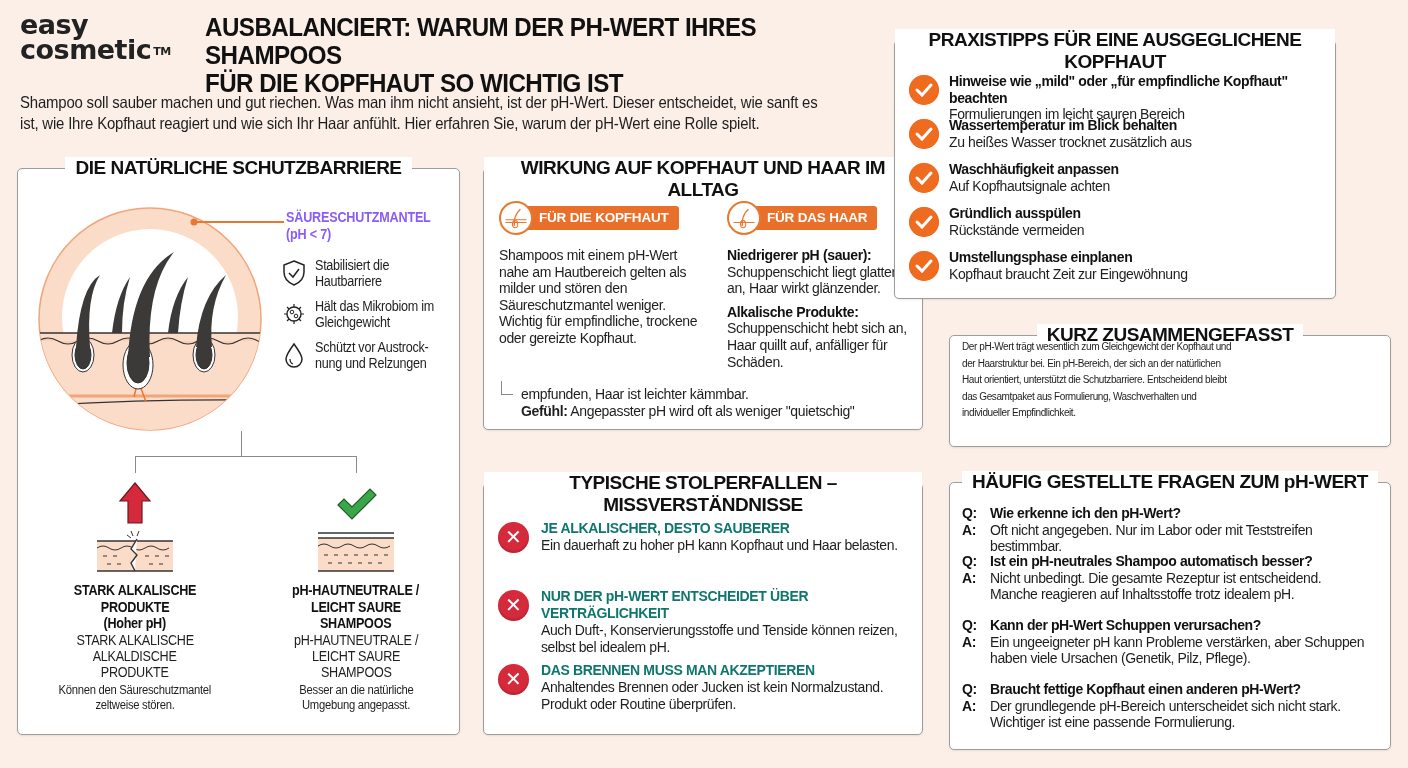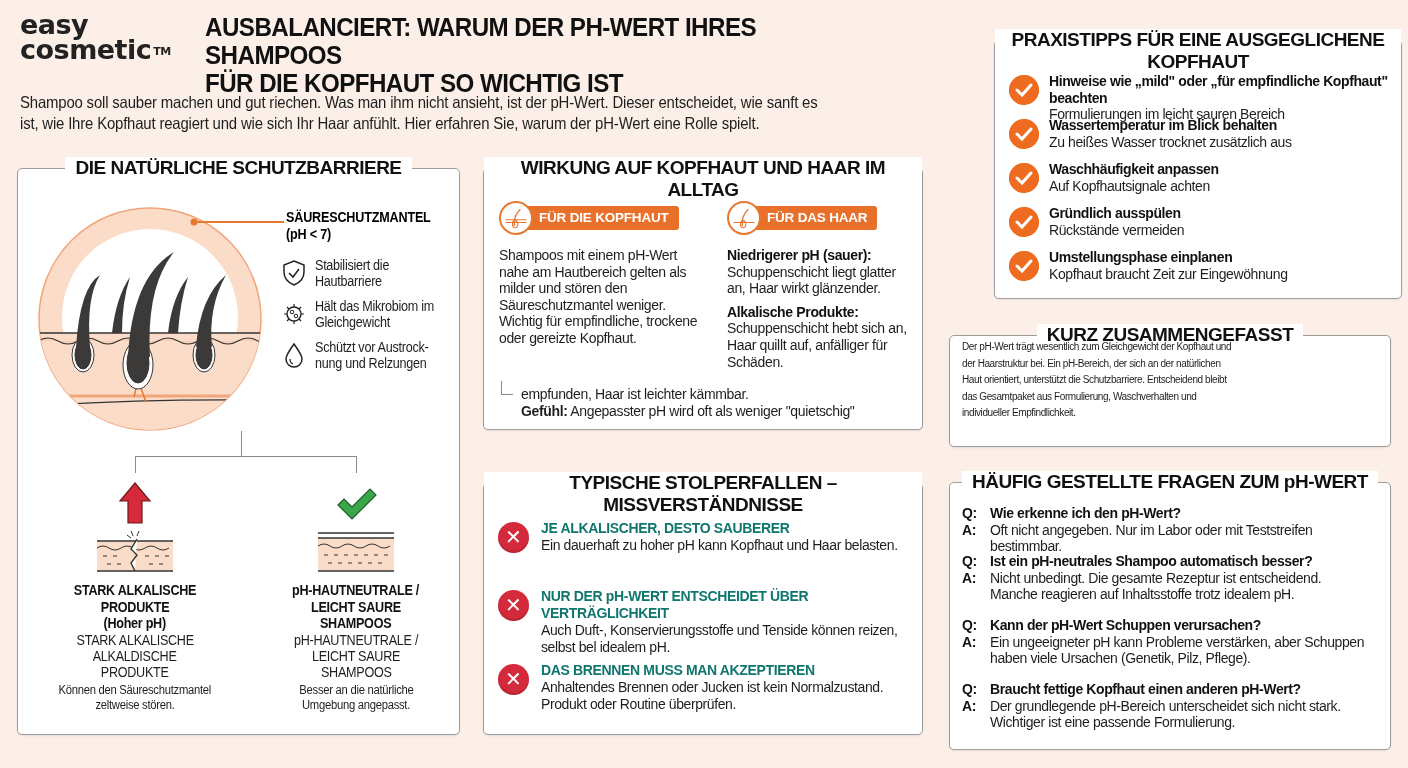--- a/index.html
+++ b/index.html
@@ -37,21 +37,21 @@
     background: #fff; padding: 0 10px; font-weight: 700; font-size: 19px;
     color: #111; display: inline-block; letter-spacing: -0.5px;
   }
   .sx { display: inline-block; transform: scaleX(0.9); transform-origin: left top; }
   .sxc { display: inline-block; transform: scaleX(0.9); transform-origin: center top; }
 
   
   #c1 { left: 17px; top: 168px; width: 443px; height: 567px; }
   .circle-illus { position: absolute; left: 20px; top: 38px; width: 225px; height: 225px; }
   .sm-label {
-    position: absolute; left: 268px; top: 40px; color: #000000; font-weight: 700;
+    position: absolute; left: 268px; top: 40px; color: #8b5cf6; font-weight: 700;
     font-size: 14px; line-height: 17px; letter-spacing: -0.2px;
   }
   .benefits { position: absolute; left: 264px; top: 88px; width: 180px; }
   .benefit { display: flex; align-items: flex-start; margin-bottom: 9px; }
   .benefit svg { flex: 0 0 24px; margin-right: 9px; margin-top: 2px; }
   .benefit span { font-size: 14px; line-height: 16px; color: #1e1e1e; letter-spacing: -0.3px; }
   .tree-v { position: absolute; left: 223px; top: 262px; width: 1px; height: 25px; background: #8a8a8a; }
   .tree-h { position: absolute; left: 117px; top: 287px; width: 222px; height: 1px; background: #8a8a8a; }
   .tree-l { position: absolute; left: 117px; top: 287px; width: 1px; height: 17px; background: #8a8a8a; }
   .tree-r { position: absolute; left: 338px; top: 287px; width: 1px; height: 17px; background: #8a8a8a; }
@@ -87,21 +87,21 @@
   .mis .x-icon {
     width: 31px; height: 31px; border-radius: 50%; background: #d42a3c;
     color: #fff; font-size: 20px; line-height: 31px; text-align: center; font-weight: 700;
     flex: 0 0 31px; margin-right: 12px; margin-top: 2px;
     box-shadow: inset 0 -2px 2px rgba(0,0,0,0.15);
   }
   .mis .m-title { font-weight: 700; font-size: 14px; line-height: 17px; color: #0f766e; letter-spacing: -0.35px; }
   .mis .m-text { font-size: 14px; line-height: 16.5px; color: #1e1e1e; letter-spacing: -0.4px; }
 
   
-  #c4 { left: 994px; top: 40px; width: 408px; height: 259px; text-decoration: underline; }
+  #c4 { left: 894px; top: 40px; width: 442px; height: 259px; text-decoration: underline; }
   .tip { position: absolute; left: 14px; display: flex; align-items: flex-start; width: 425px; }
   .tip .chk {
     width: 30px; height: 30px; border-radius: 50%; background: #ee6b1f;
     flex: 0 0 30px; margin-right: 10px; margin-top: 2px; position: relative;
   }
   .tip .t-title { font-weight: 700; font-size: 14px; line-height: 16.5px; color: #111; letter-spacing: -0.4px; }
   .tip .t-text { font-size: 14px; line-height: 16.5px; color: #1e1e1e; letter-spacing: -0.4px; }
 
   
   #c5 { left: 949px; top: 335px; width: 442px; height: 112px; }

